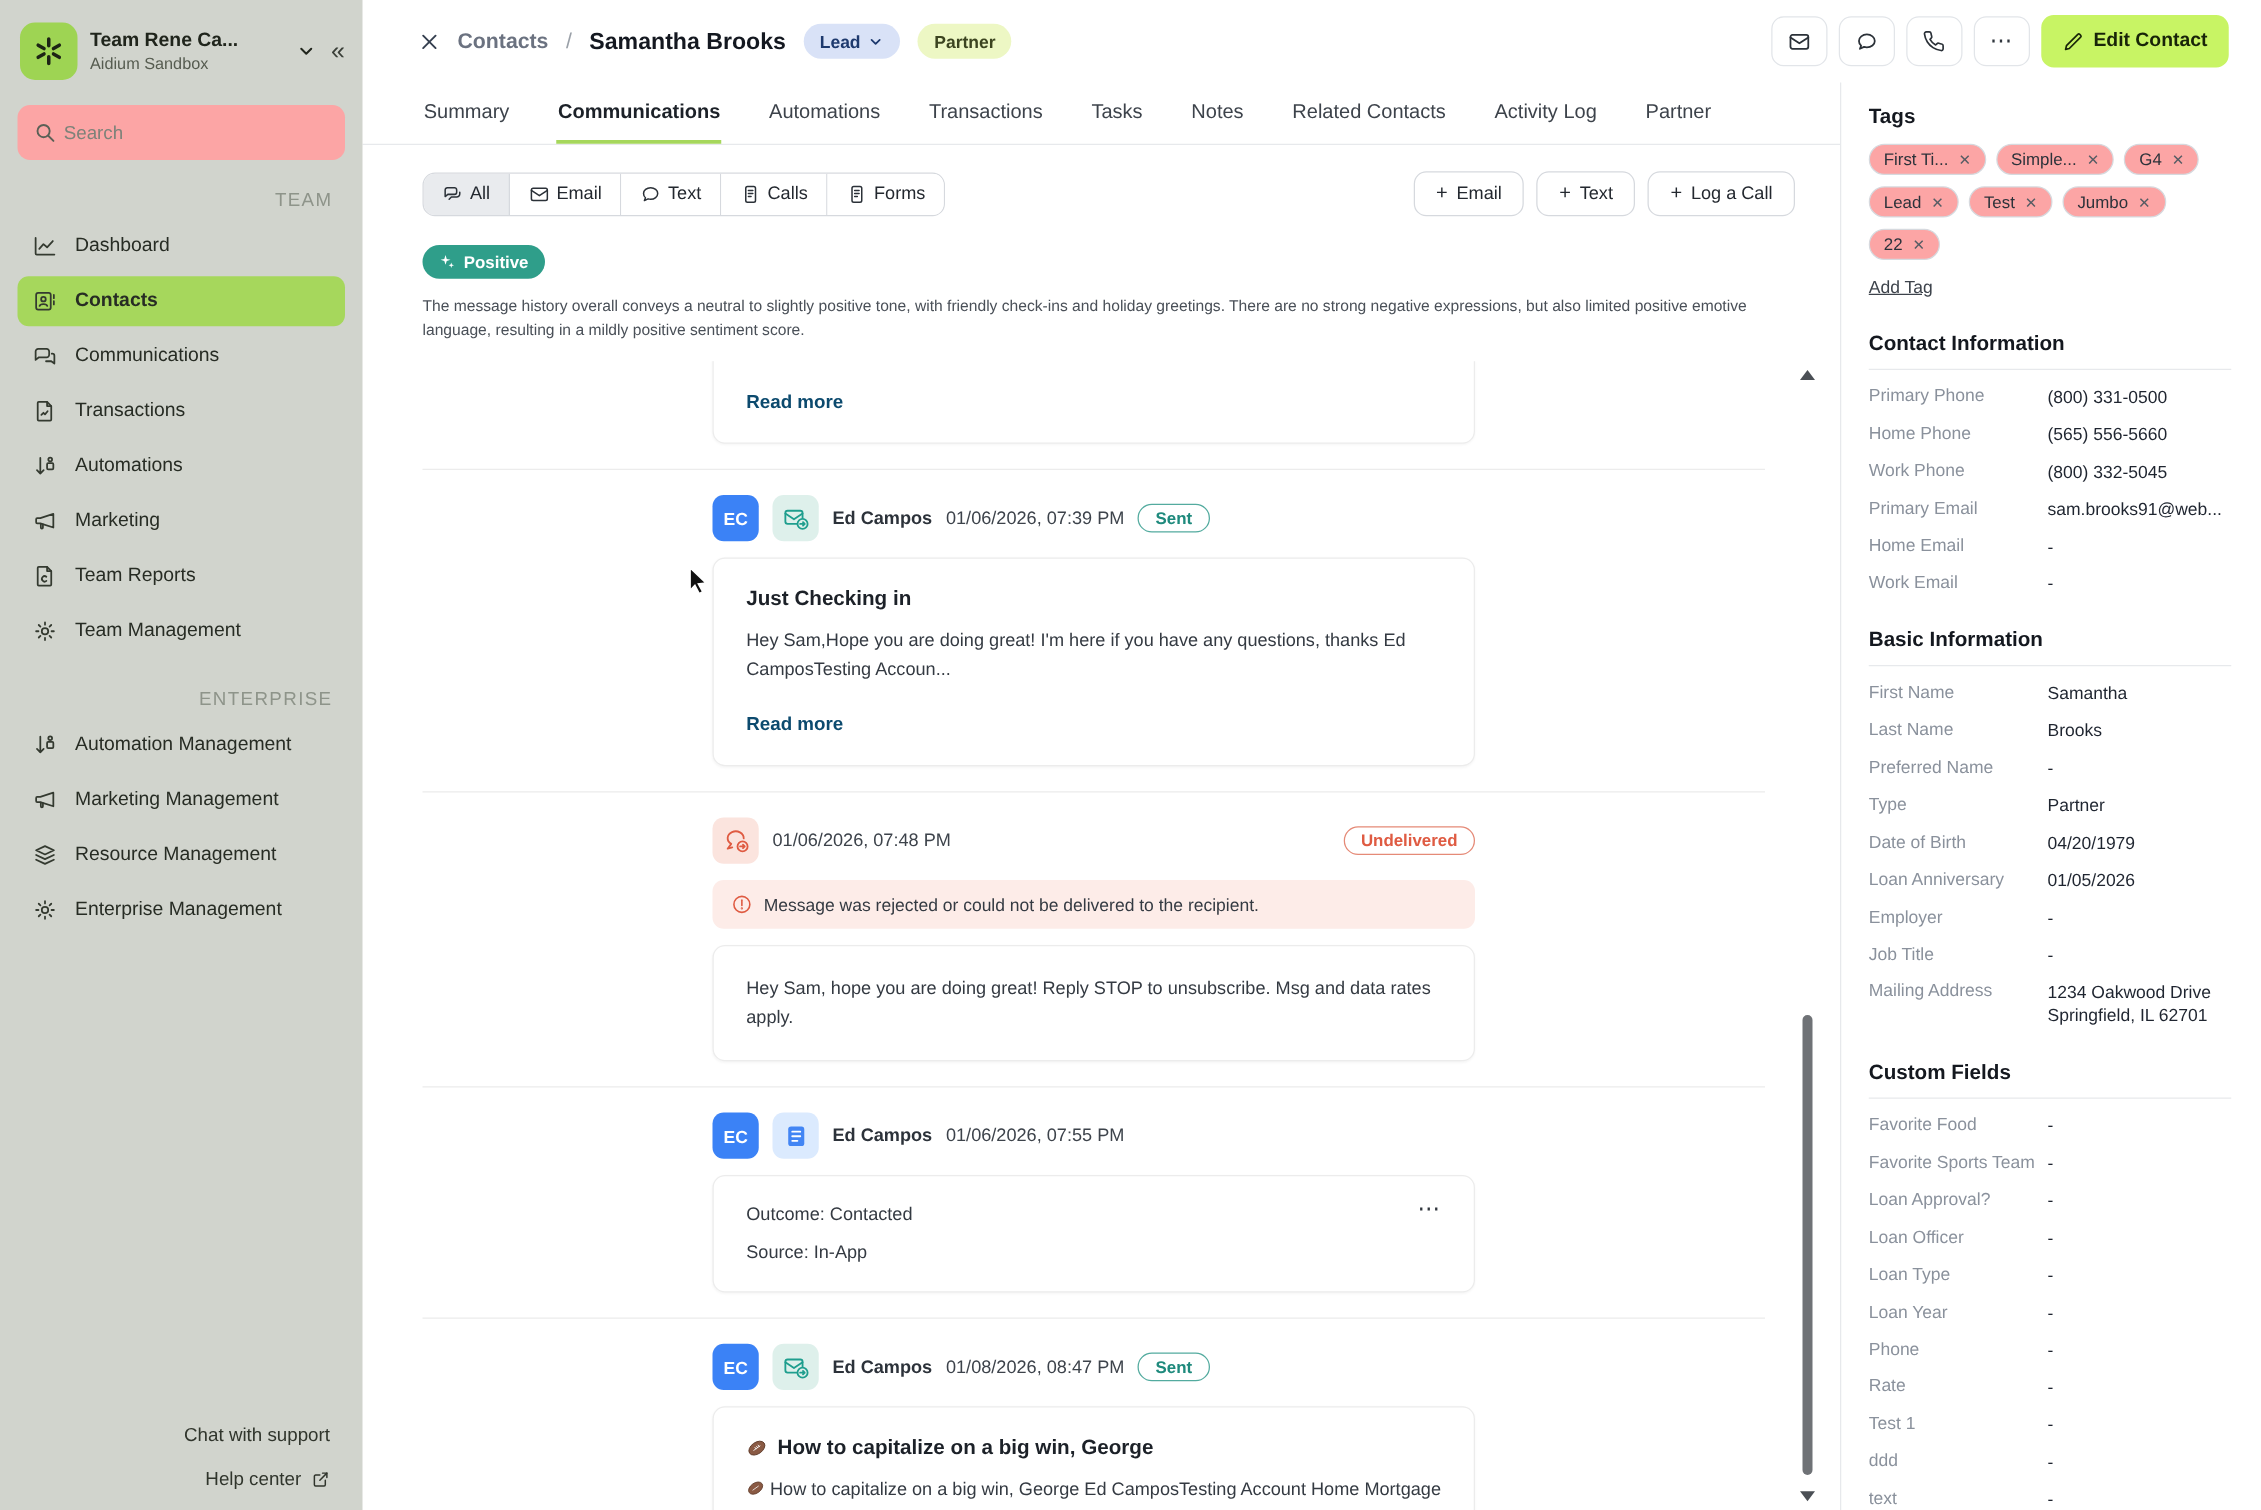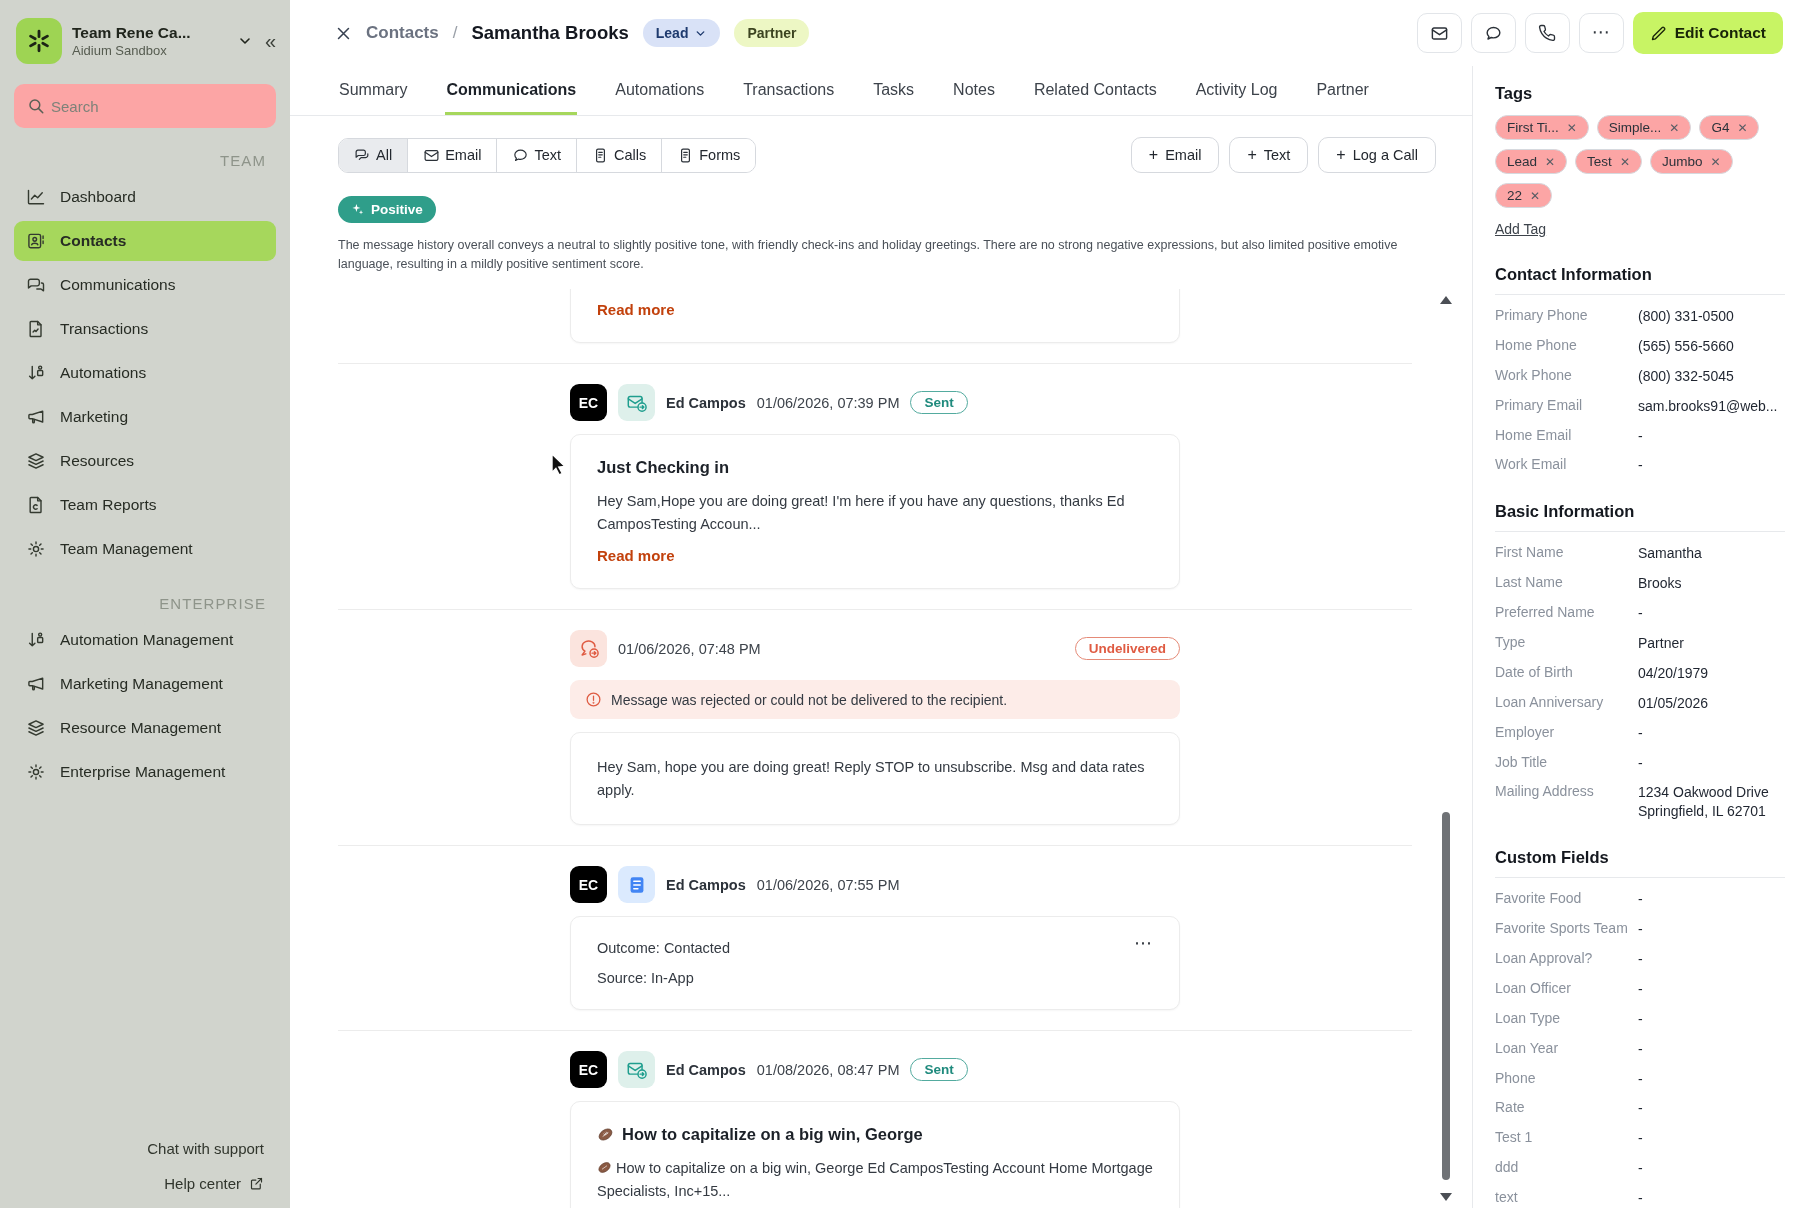--- a/index.html
+++ b/index.html
@@ -64,34 +64,34 @@
   
   .sentiment { padding:23px 60px 14px 48px; }
   .sent-pill { display:inline-flex; align-items:center; gap:7px; background:#2f9e8a; color:#fff; border-radius:999px; padding:6px 13px; font-size:13.5px; font-weight:600; }
   .sent-desc { margin-top:13px; font-size:12.5px; line-height:1.55; color:#4a5058; max-width:1075px; }
 
   
   .msg-viewport { flex:1; min-height:0; overflow:hidden; position:relative; padding:0 60px 0 48px; }
   .group { }
   .divider { border-top:1px solid #ececec; margin:20px 0; }
   .meta-row { display:flex; align-items:center; gap:11px; margin:4px 0 13px 232px; width:610px; }
-  .avatar { width:37px; height:37px; border-radius:9px; background:#000000; color:#fff; font-size:14px; font-weight:700; display:flex; align-items:center; justify-content:center; }
+  .avatar { width:37px; height:37px; border-radius:9px; background:#3b82f6; color:#fff; font-size:14px; font-weight:700; display:flex; align-items:center; justify-content:center; }
   .chip { width:37px; height:37px; border-radius:9px; display:flex; align-items:center; justify-content:center; }
   .chip.teal { background:#def0eb; color:#1f9e8e; }
   .chip.blue { background:#dbeafe; }
   .chip.red { background:#fbe4de; color:#df5b42; }
   .meta-author { font-size:14.5px; font-weight:600; color:#2c323a; }
   .meta-time { font-size:14.5px; color:#3d434b; }
   .status-pill { font-size:13.5px; font-weight:600; border-radius:999px; padding:3px 13px; }
   .status-pill.sent { color:#1f8a7d; border:1.5px solid #53ab9f; }
   .status-pill.undelivered { color:#df5b42; border:1.5px solid #e58a77; margin-left:auto; }
   .card { margin-left:232px; width:610px; background:#fff; border:1px solid #ececec; border-radius:10px; padding:23px 26px; box-shadow:0 1px 2px rgba(0,0,0,.04); }
   .card-title { font-size:16.5px; font-weight:700; color:#1c2128; margin-bottom:13px; display:flex; align-items:center; gap:8px; }
   .card-body { font-size:14.5px; line-height:1.55; color:#343a42; }
-  .read-more { display:inline-block; margin-top:12px; font-size:15px; font-weight:600; color:#c2410c; cursor:pointer; }
+  .read-more { display:inline-block; margin-top:24px; font-size:15px; font-weight:600; color:#0c4a6e; cursor:pointer; }
   .err-banner { margin-left:232px; width:610px; background:#fdece8; border-radius:9px; padding:11px 15px; display:flex; align-items:center; gap:9px; font-size:14px; color:#343a42; margin-bottom:13px; }
   .err-banner .eicon { color:#df5b42; }
   .note-line { font-size:14.5px; color:#343a42; }
   .note-line + .note-line { margin-top:14px; }
   .note-flex { display:flex; justify-content:space-between; align-items:flex-start; }
   .more-dots { color:#30363d; font-size:18px; letter-spacing:1px; line-height:0.4; cursor:pointer; }
   .group.cut { margin-top:-46px; }
 
   
   .scroll-rail { position:absolute; right:19px; top:6px; bottom:6px; width:14px; }
@@ -202,30 +202,20 @@
     <span>Automations</span>
   </div>
   <div class="nav-item">
     <span class="nicon">
         <svg width="20" height="20" viewBox="0 0 24 24" stroke="currentColor" stroke-width="1.7" fill="none" stroke-linecap="round" stroke-linejoin="round">
           <path d="M20 5L7.5 9H4.5a1 1 0 0 0-1 1v3a1 1 0 0 0 1 1h3L20 18V5z"></path>
           <path d="M8 14.5V18a1 1 0 0 0 2 0v-3"></path>
         </svg>
       </span>
     <span>Marketing</span>
-  </div>
-  <div class="nav-item">
-    <span class="nicon">
-        <svg width="20" height="20" viewBox="0 0 24 24" stroke="currentColor" stroke-width="1.7" fill="none" stroke-linecap="round" stroke-linejoin="round">
-          <path d="M12 3.5l8.5 4L12 11.5l-8.5-4 8.5-4z"></path>
-          <path d="M3.5 12l8.5 4 8.5-4"></path>
-          <path d="M3.5 16.5l8.5 4 8.5-4"></path>
-        </svg>
-      </span>
-    <span>Resources</span>
   </div>
   <div class="nav-item">
     <span class="nicon">
         <svg width="20" height="20" viewBox="0 0 24 24" stroke="currentColor" stroke-width="1.7" fill="none" stroke-linecap="round" stroke-linejoin="round">
           <path d="M6 3h8l4 4v13a1 1 0 0 1-1 1H6a1 1 0 0 1-1-1V4a1 1 0 0 1 1-1z"></path>
           <path d="M14 3v4h4"></path>
           <path d="M13.3 12.5a2.6 2.6 0 1 0 0 4"></path>
         </svg>
       </span>
     <span>Team Reports</span>

